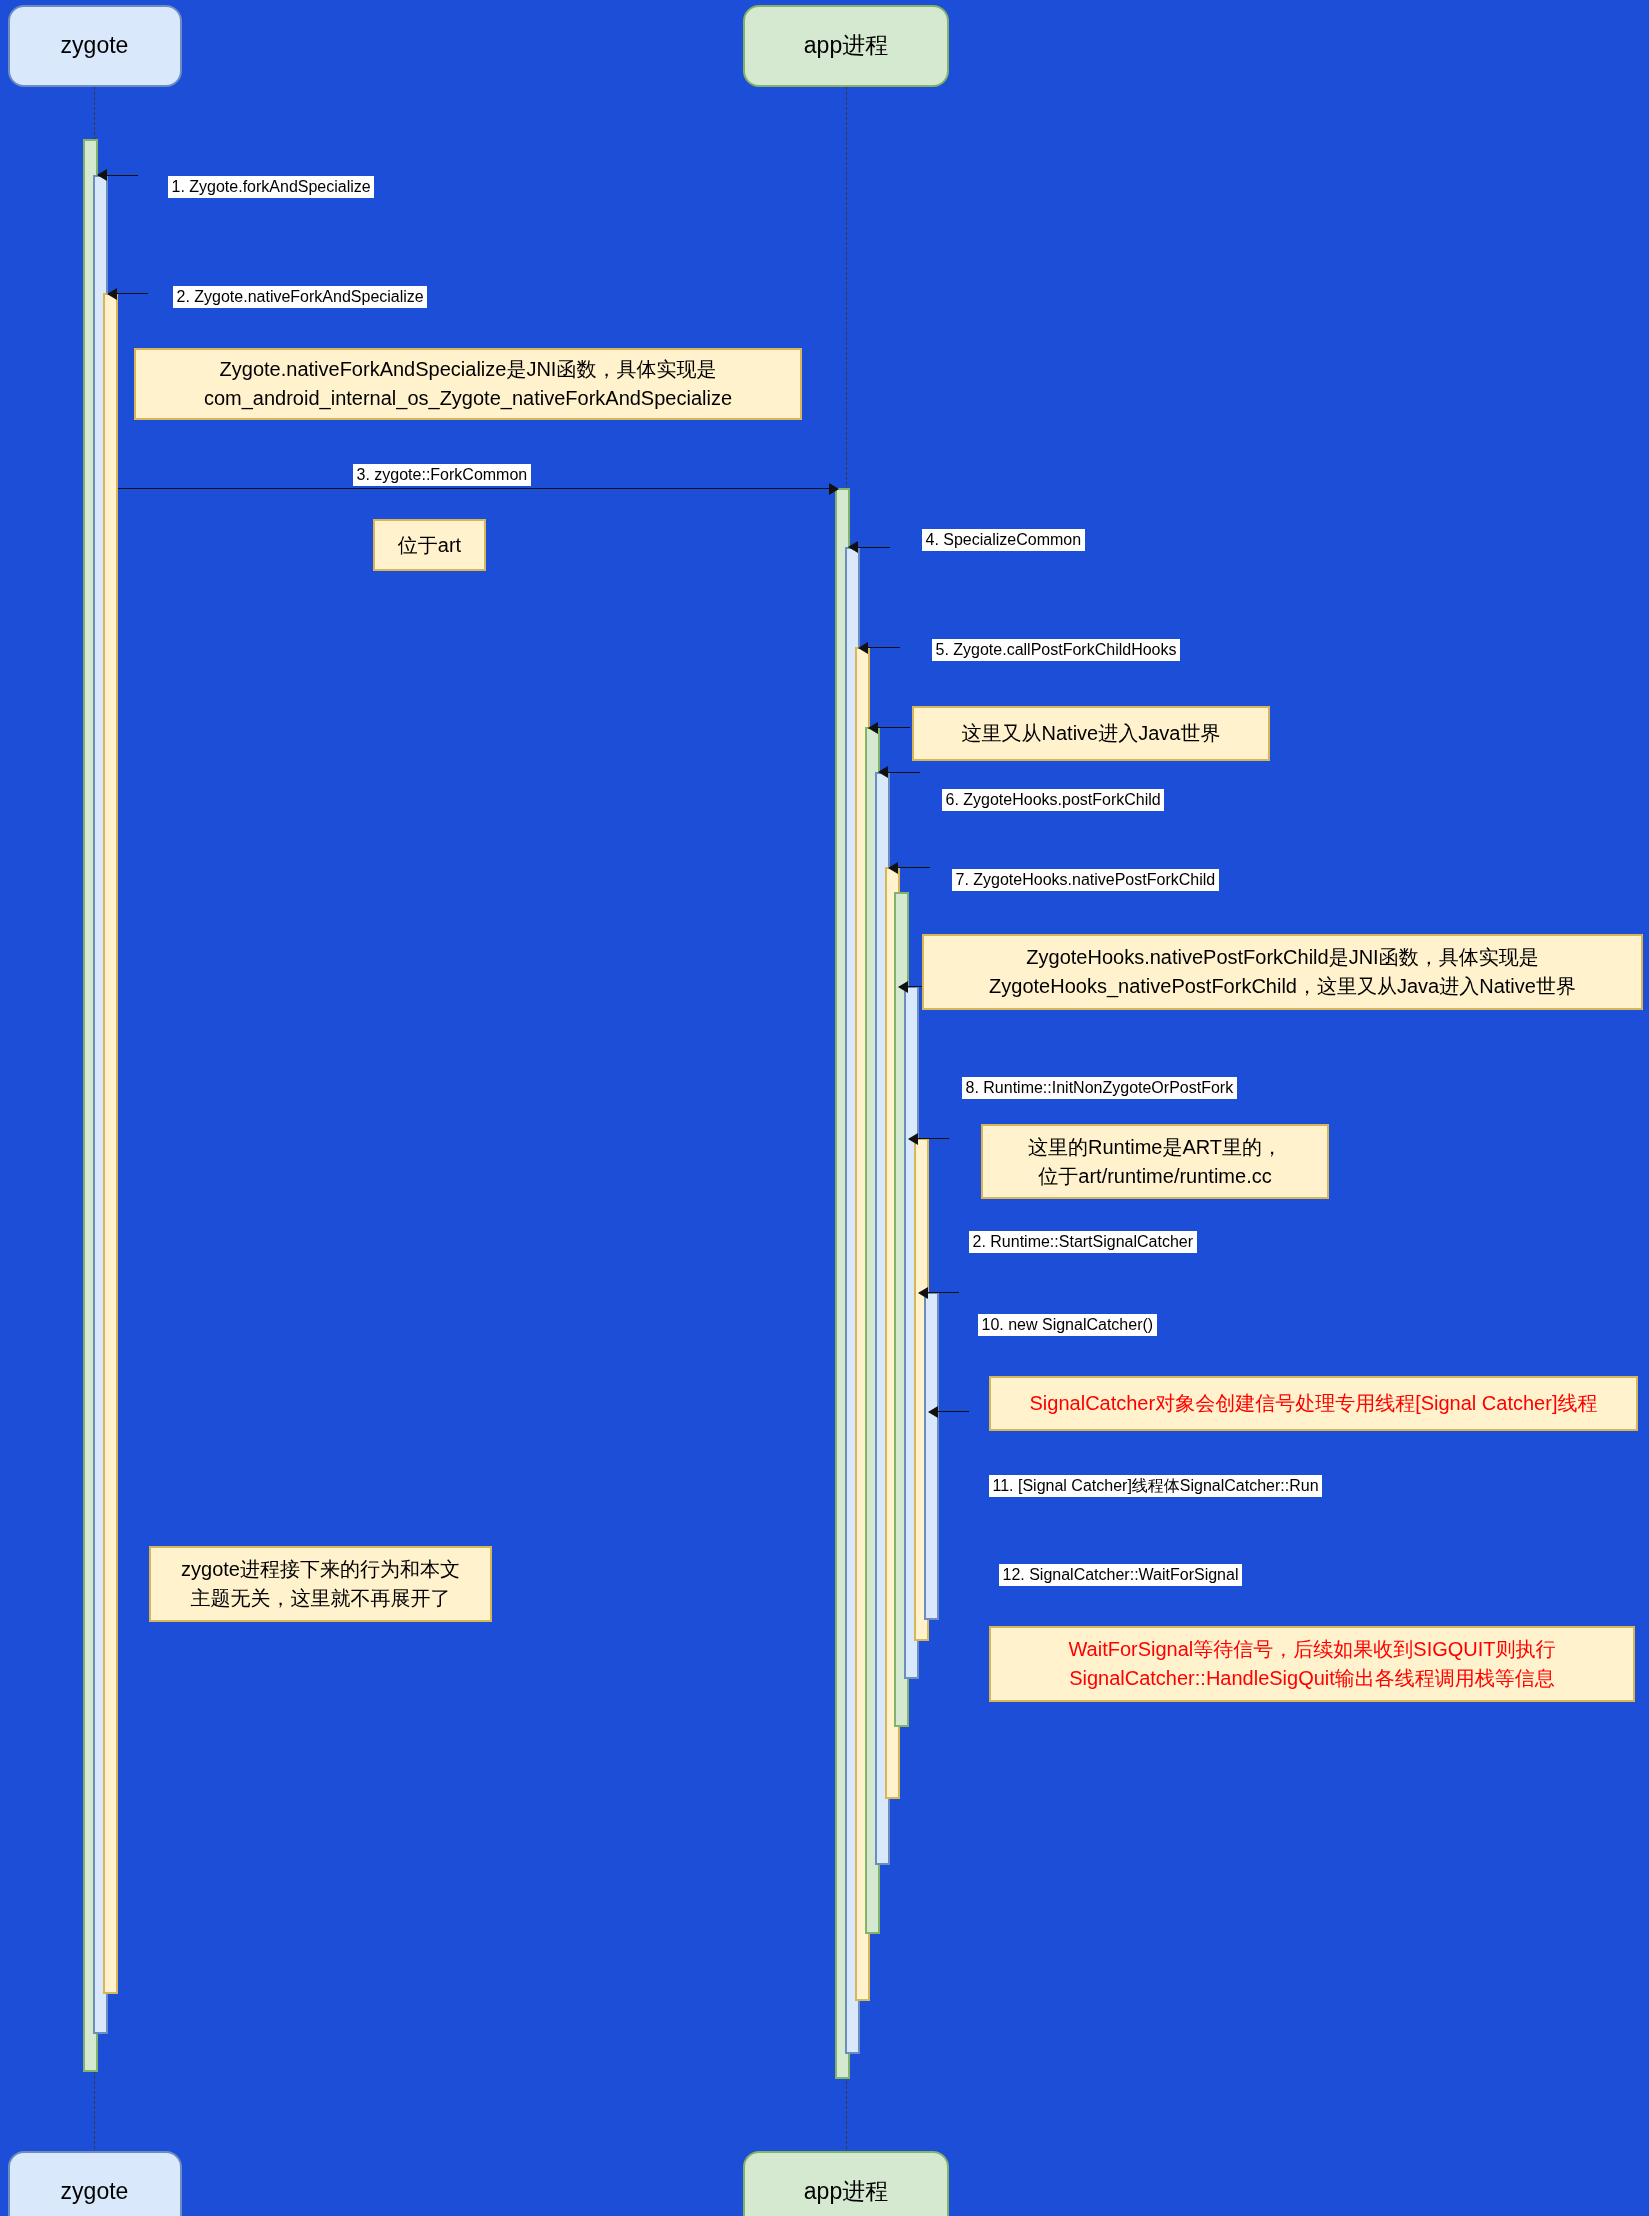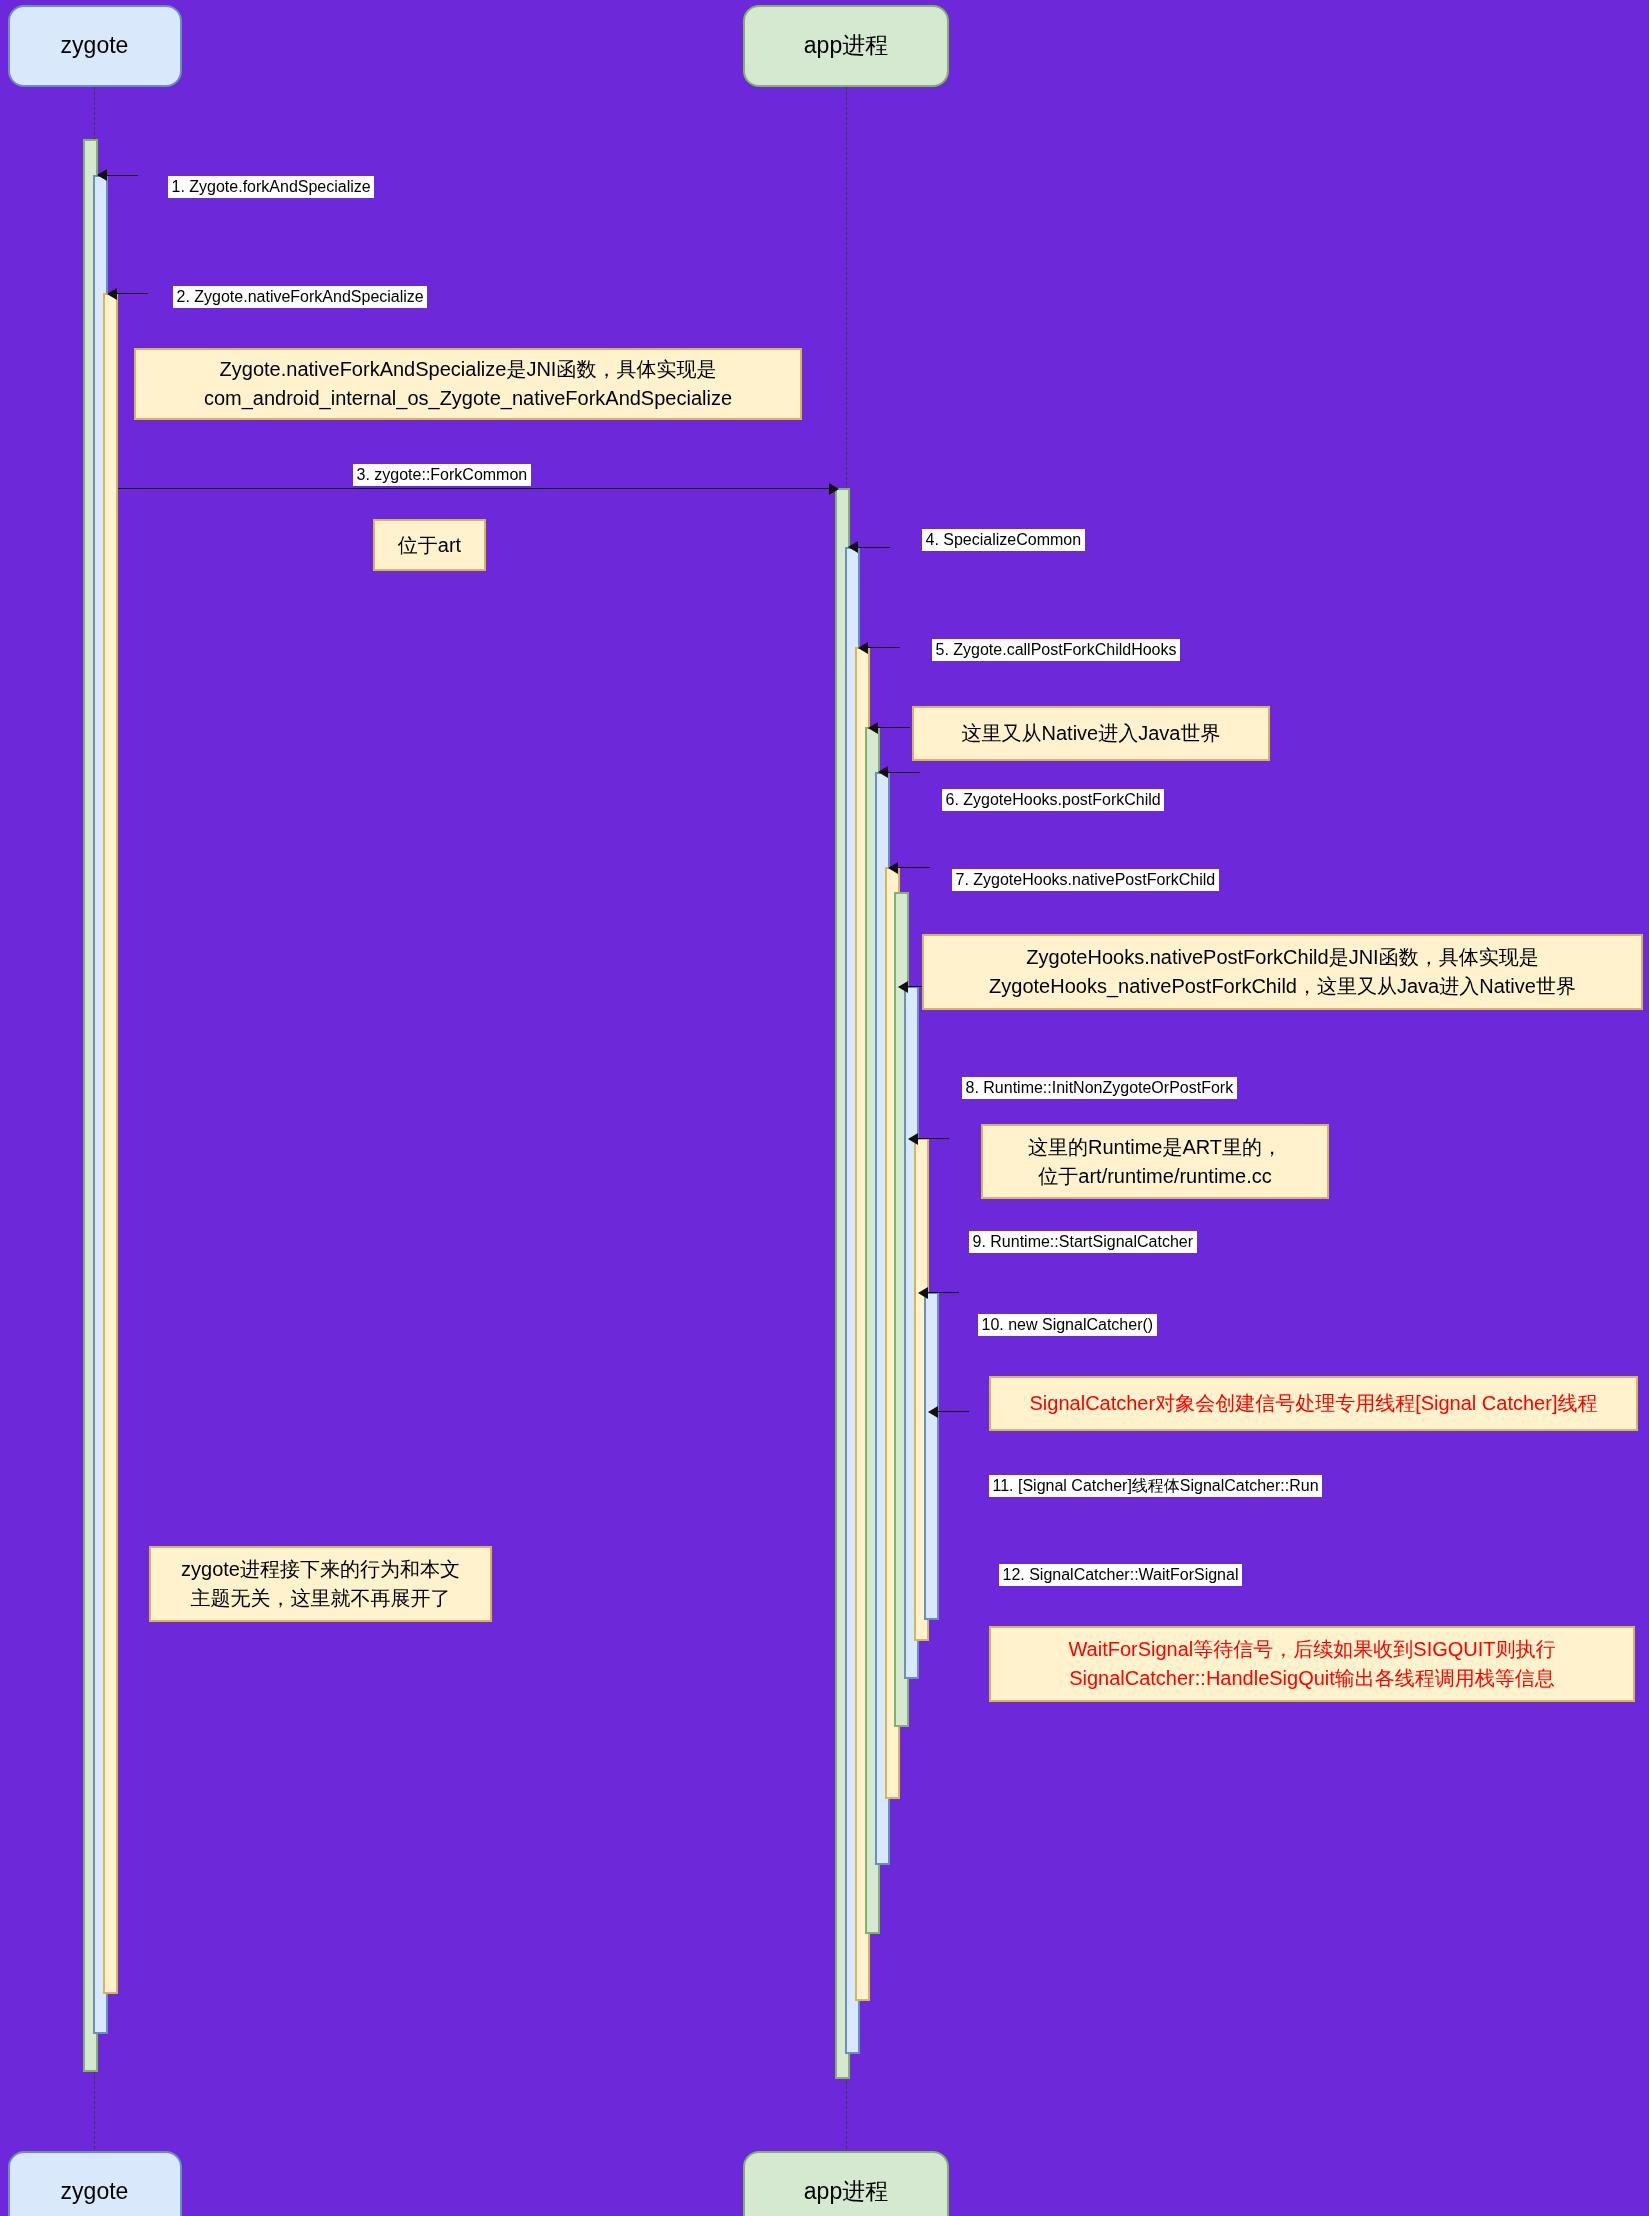--- a/index.html
+++ b/index.html
@@ -4,21 +4,21 @@
 <style>
   html, body {
     margin: 0;
     padding: 0;
     background: #000000;
   }
   #canvas {
     position: relative;
     width: 1650px;
     height: 2216px;
-    background: #6d28d9;
+    background: #1d4ed8;
     font-family: "Liberation Sans", "DejaVu Sans", sans-serif;
     overflow: hidden;
   }
 
   
   .participant {
     position: absolute;
     box-sizing: border-box;
     border-radius: 16px;
     display: flex;
@@ -167,21 +167,21 @@
   <div class="msg-head left" style="left:928px; top:1406px;"></div>
 
   <div class="msg-label" style="left:168px; top:176px;">1. Zygote.forkAndSpecialize</div>
   <div class="msg-label" style="left:173px; top:286px;">2. Zygote.nativeForkAndSpecialize</div>
   <div class="msg-label" style="left:353px; top:464px;">3. zygote::ForkCommon</div>
   <div class="msg-label" style="left:922px; top:529px;">4. SpecializeCommon</div>
   <div class="msg-label" style="left:932px; top:639px;">5. Zygote.callPostForkChildHooks</div>
   <div class="msg-label" style="left:942px; top:789px;">6. ZygoteHooks.postForkChild</div>
   <div class="msg-label" style="left:952px; top:869px;">7. ZygoteHooks.nativePostForkChild</div>
   <div class="msg-label" style="left:962px; top:1077px;">8. Runtime::InitNonZygoteOrPostFork</div>
-  <div class="msg-label" style="left:969px; top:1231px;">9. Runtime::StartSignalCatcher</div>
+  <div class="msg-label" style="left:969px; top:1231px;">2. Runtime::StartSignalCatcher</div>
   <div class="msg-label" style="left:978px; top:1314px;">10. new SignalCatcher()</div>
   <div class="msg-label" style="left:989px; top:1475px;">11. [Signal Catcher]线程体SignalCatcher::Run</div>
   <div class="msg-label" style="left:999px; top:1564px;">12. SignalCatcher::WaitForSignal</div>
 
   <div class="note" style="left:134px; top:348px; width:668px; height:72px;">
     <div>
       <span class="nline">Zygote.nativeForkAndSpecialize是JNI函数，具体实现是</span>
       <span class="nline">com_android_internal_os_Zygote_nativeForkAndSpecialize</span>
     </div>
   </div>

